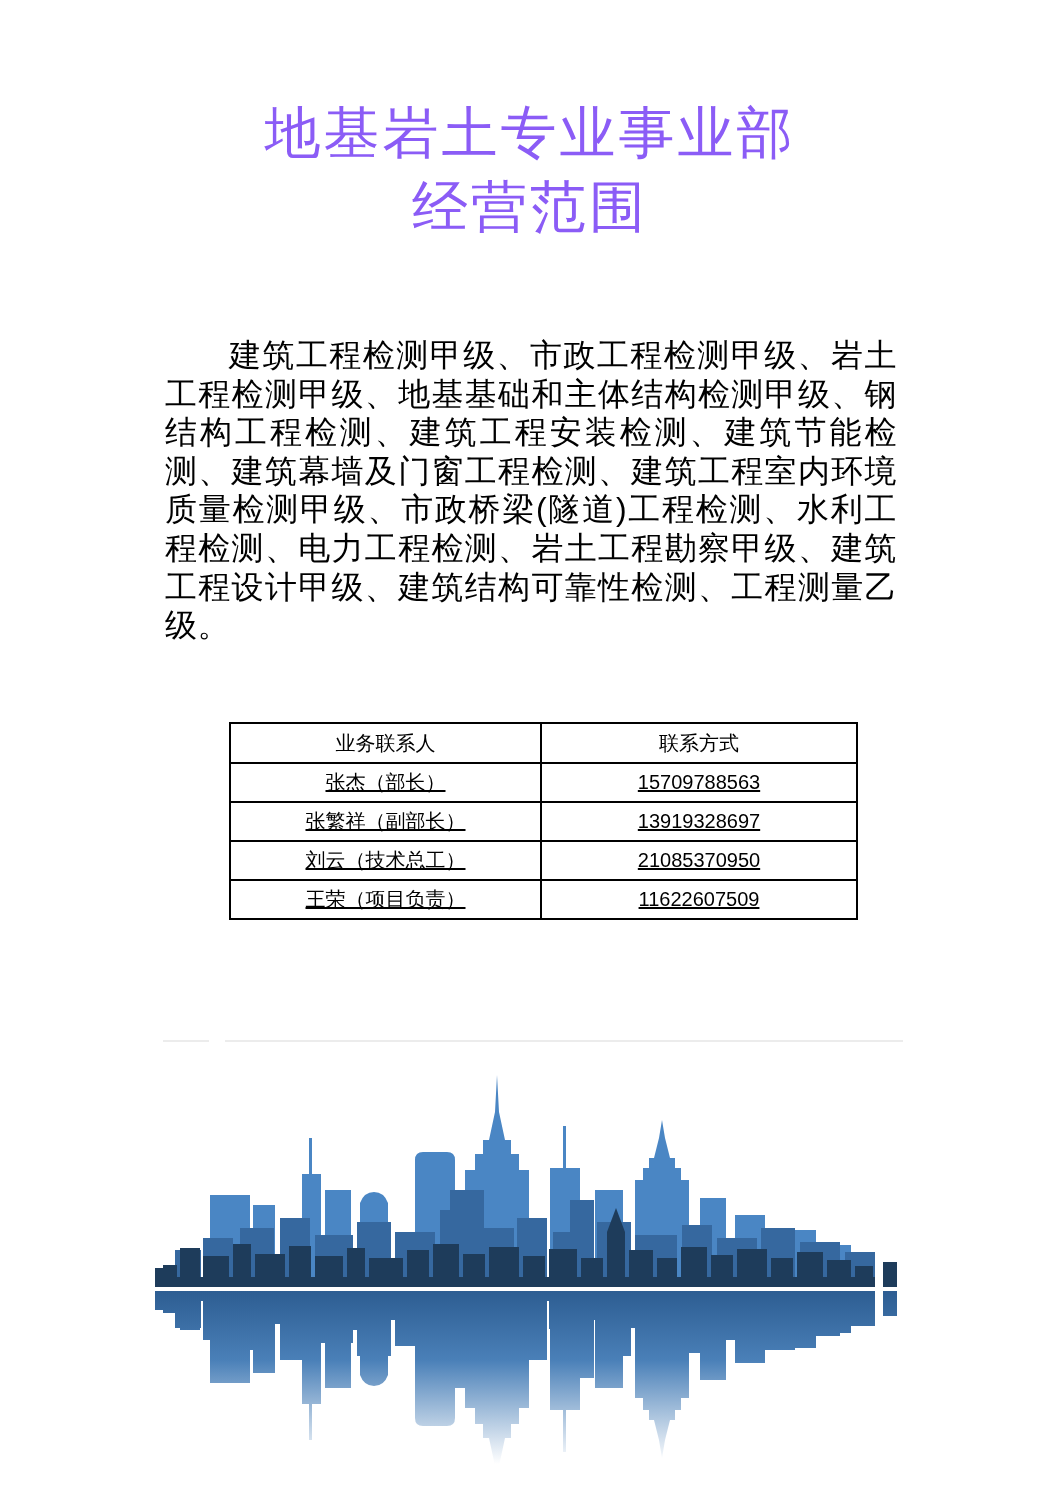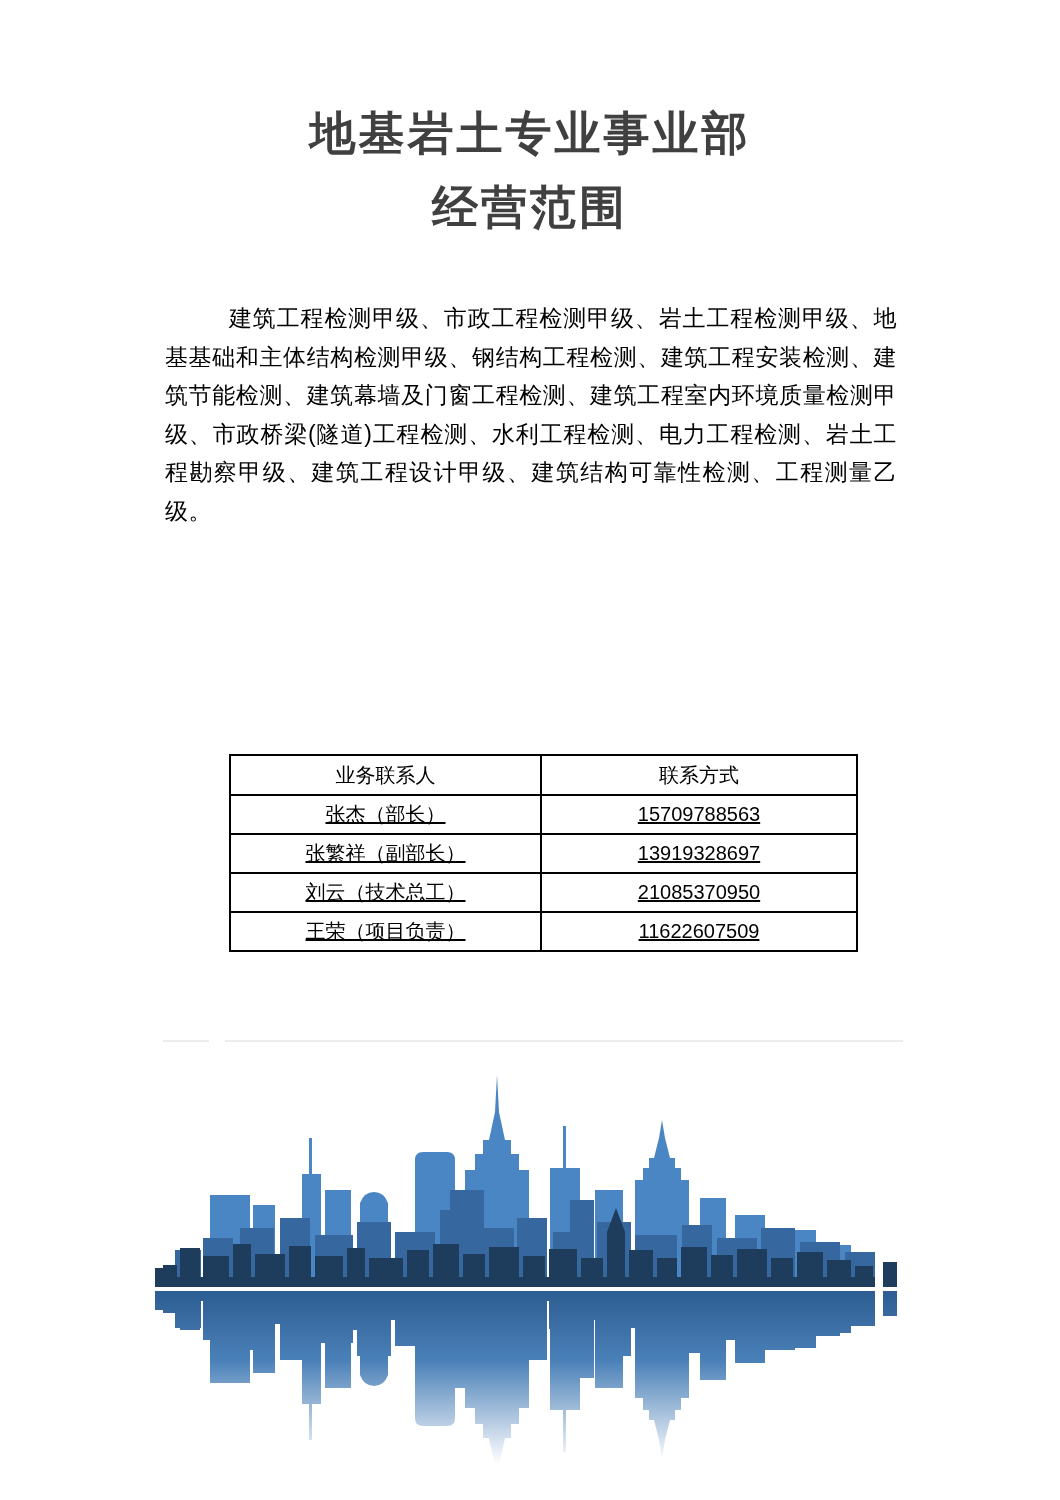--- a/index.html
+++ b/index.html
@@ -12,42 +12,42 @@
     color:#000;
     overflow:hidden;
   }
   
   .title-block{
     position:absolute;
     top:96px; left:0; width:1060px;
     text-align:center;
   }
   .title-line{
-    font-size:46px;
-    font-weight:700;
+    font-size:56px;
+    font-weight:400;
     line-height:74px;
     letter-spacing:3px;
-    color:#404040;
+    color:#8b5cf6;
   }
   
   .scope{
     position:absolute;
-    left:165px; top:276px; width:732px;
-    font-size:23px;
+    left:165px; top:304px; width:732px;
+    font-size:32px;
     line-height:38.6px;
     text-align:justify;
     text-align-last:left;
     text-indent:64px;
     letter-spacing:0.5px;
     color:#000;
   }
   
   .contacts{
     position:absolute;
-    left:229px; top:754px;
+    left:229px; top:722px;
     border-collapse:collapse;
     table-layout:fixed;
     font-size:20px;
   }
   .contacts td, .contacts th{
     border:2px solid #000;
     text-align:center;
     vertical-align:middle;
     font-weight:400;
     padding:0;

